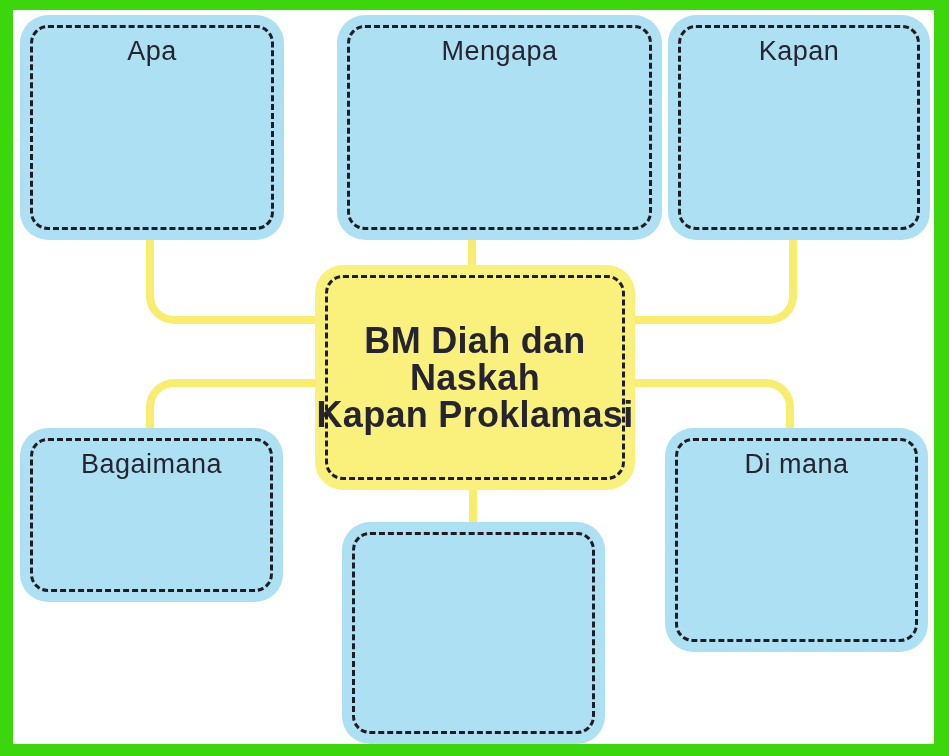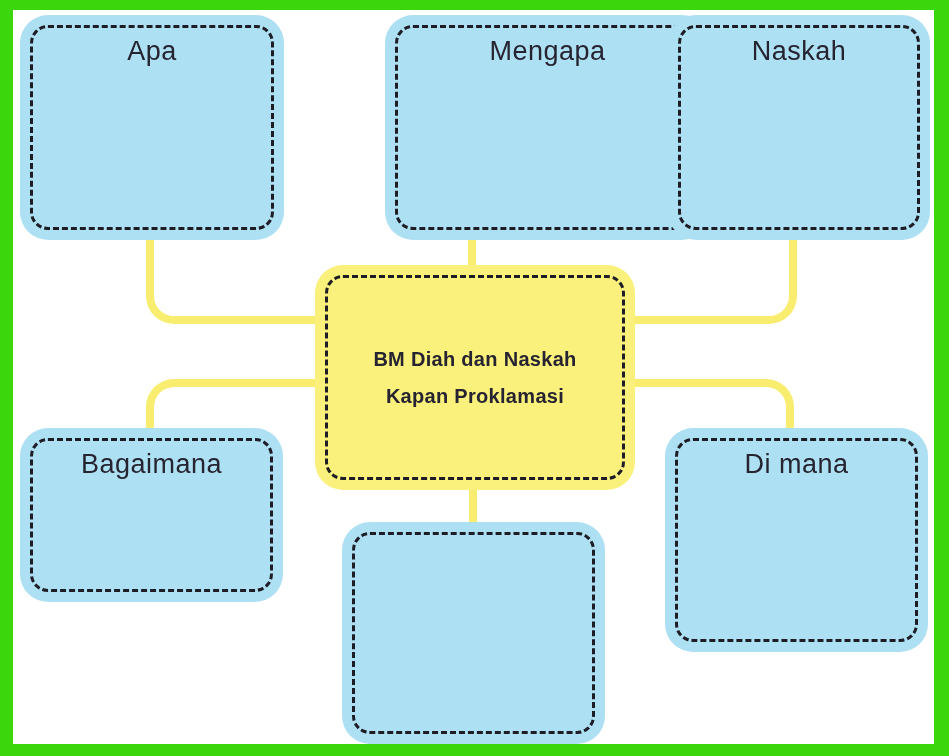--- a/index.html
+++ b/index.html
@@ -78,39 +78,39 @@
   }
   .node .label {
     position: absolute;
     top: 21px; left: 0; right: 0;
     text-align: center;
     font-size: 27px;
     letter-spacing: 0.5px;
     color: var(--text-dark);
   }
   .node-apa       { left: 20px;  top: 15px;  width: 264px; height: 225px; }
-  .node-mengapa   { left: 337px; top: 15px;  width: 325px; height: 225px; margin-left: 48px; }
+  .node-mengapa   { left: 337px; top: 15px;  width: 325px; height: 225px; }
   .node-siapa     { left: 668px; top: 15px;  width: 262px; height: 225px; }
   .node-bagaimana { left: 20px;  top: 428px; width: 263px; height: 174px; }
   .node-kapan     { left: 342px; top: 522px; width: 263px; height: 222px; }
   .node-dimana    { left: 665px; top: 428px; width: 263px; height: 224px; }
   
   .center {
     position: absolute;
     left: 315px; top: 265px; width: 320px; height: 225px;
     background: var(--center-yellow);
     border-radius: 28px;
     z-index: 2;
     display: flex;
     align-items: center;
     justify-content: center;
   }
   .center .title {
     text-align: center;
-    font-size: 20px;
+    font-size: 36px;
     font-weight: bold;
     line-height: 37px;
     letter-spacing: 0.3px;
     color: var(--text-dark);
   }
   .center .title span { display: block; }
 </style>
 </head>
 <body>
 
@@ -128,21 +128,21 @@
     <div class="label">Apa</div>
   </div>
 
   <div class="node node-mengapa">
     <div class="dash"></div>
     <div class="label">Mengapa</div>
   </div>
 
   <div class="node node-siapa">
     <div class="dash"></div>
-    <div class="label">Naskah</div>
+    <div class="label">Kapan</div>
   </div>
 
   <div class="node node-bagaimana">
     <div class="dash"></div>
     <div class="label">Bagaimana</div>
   </div>
 
   <div class="node node-kapan">
     <div class="dash"></div>
   </div>

